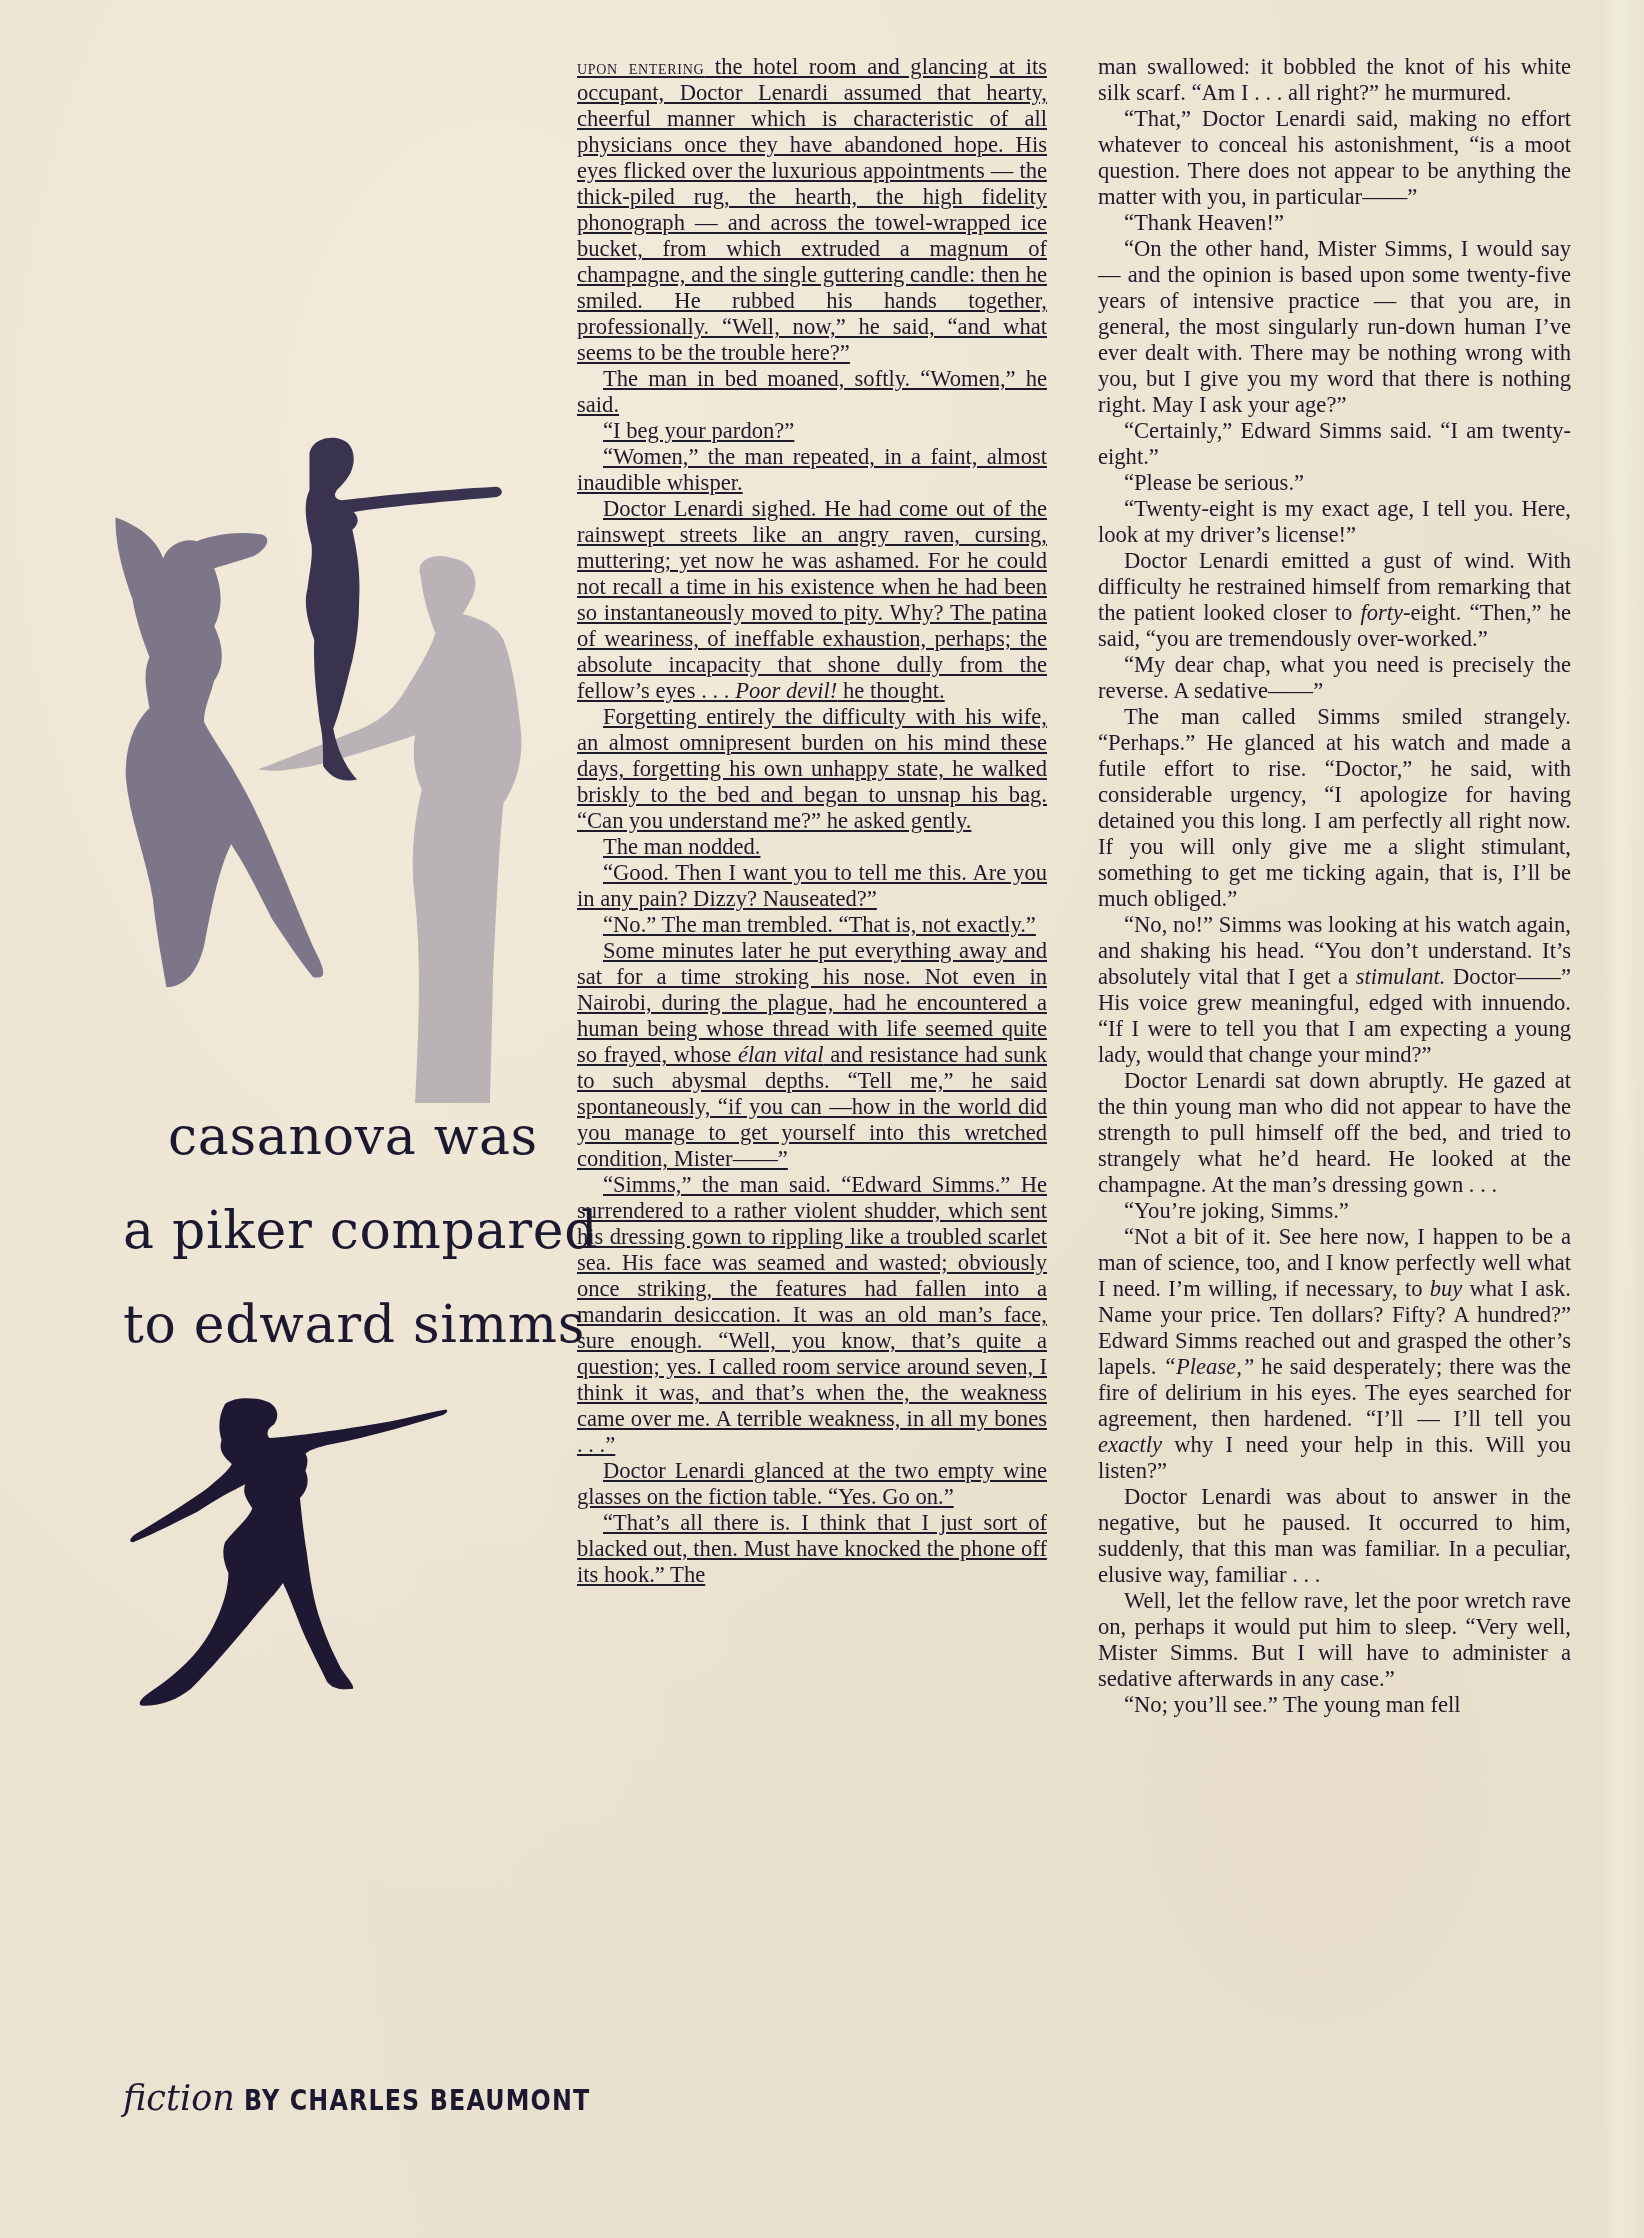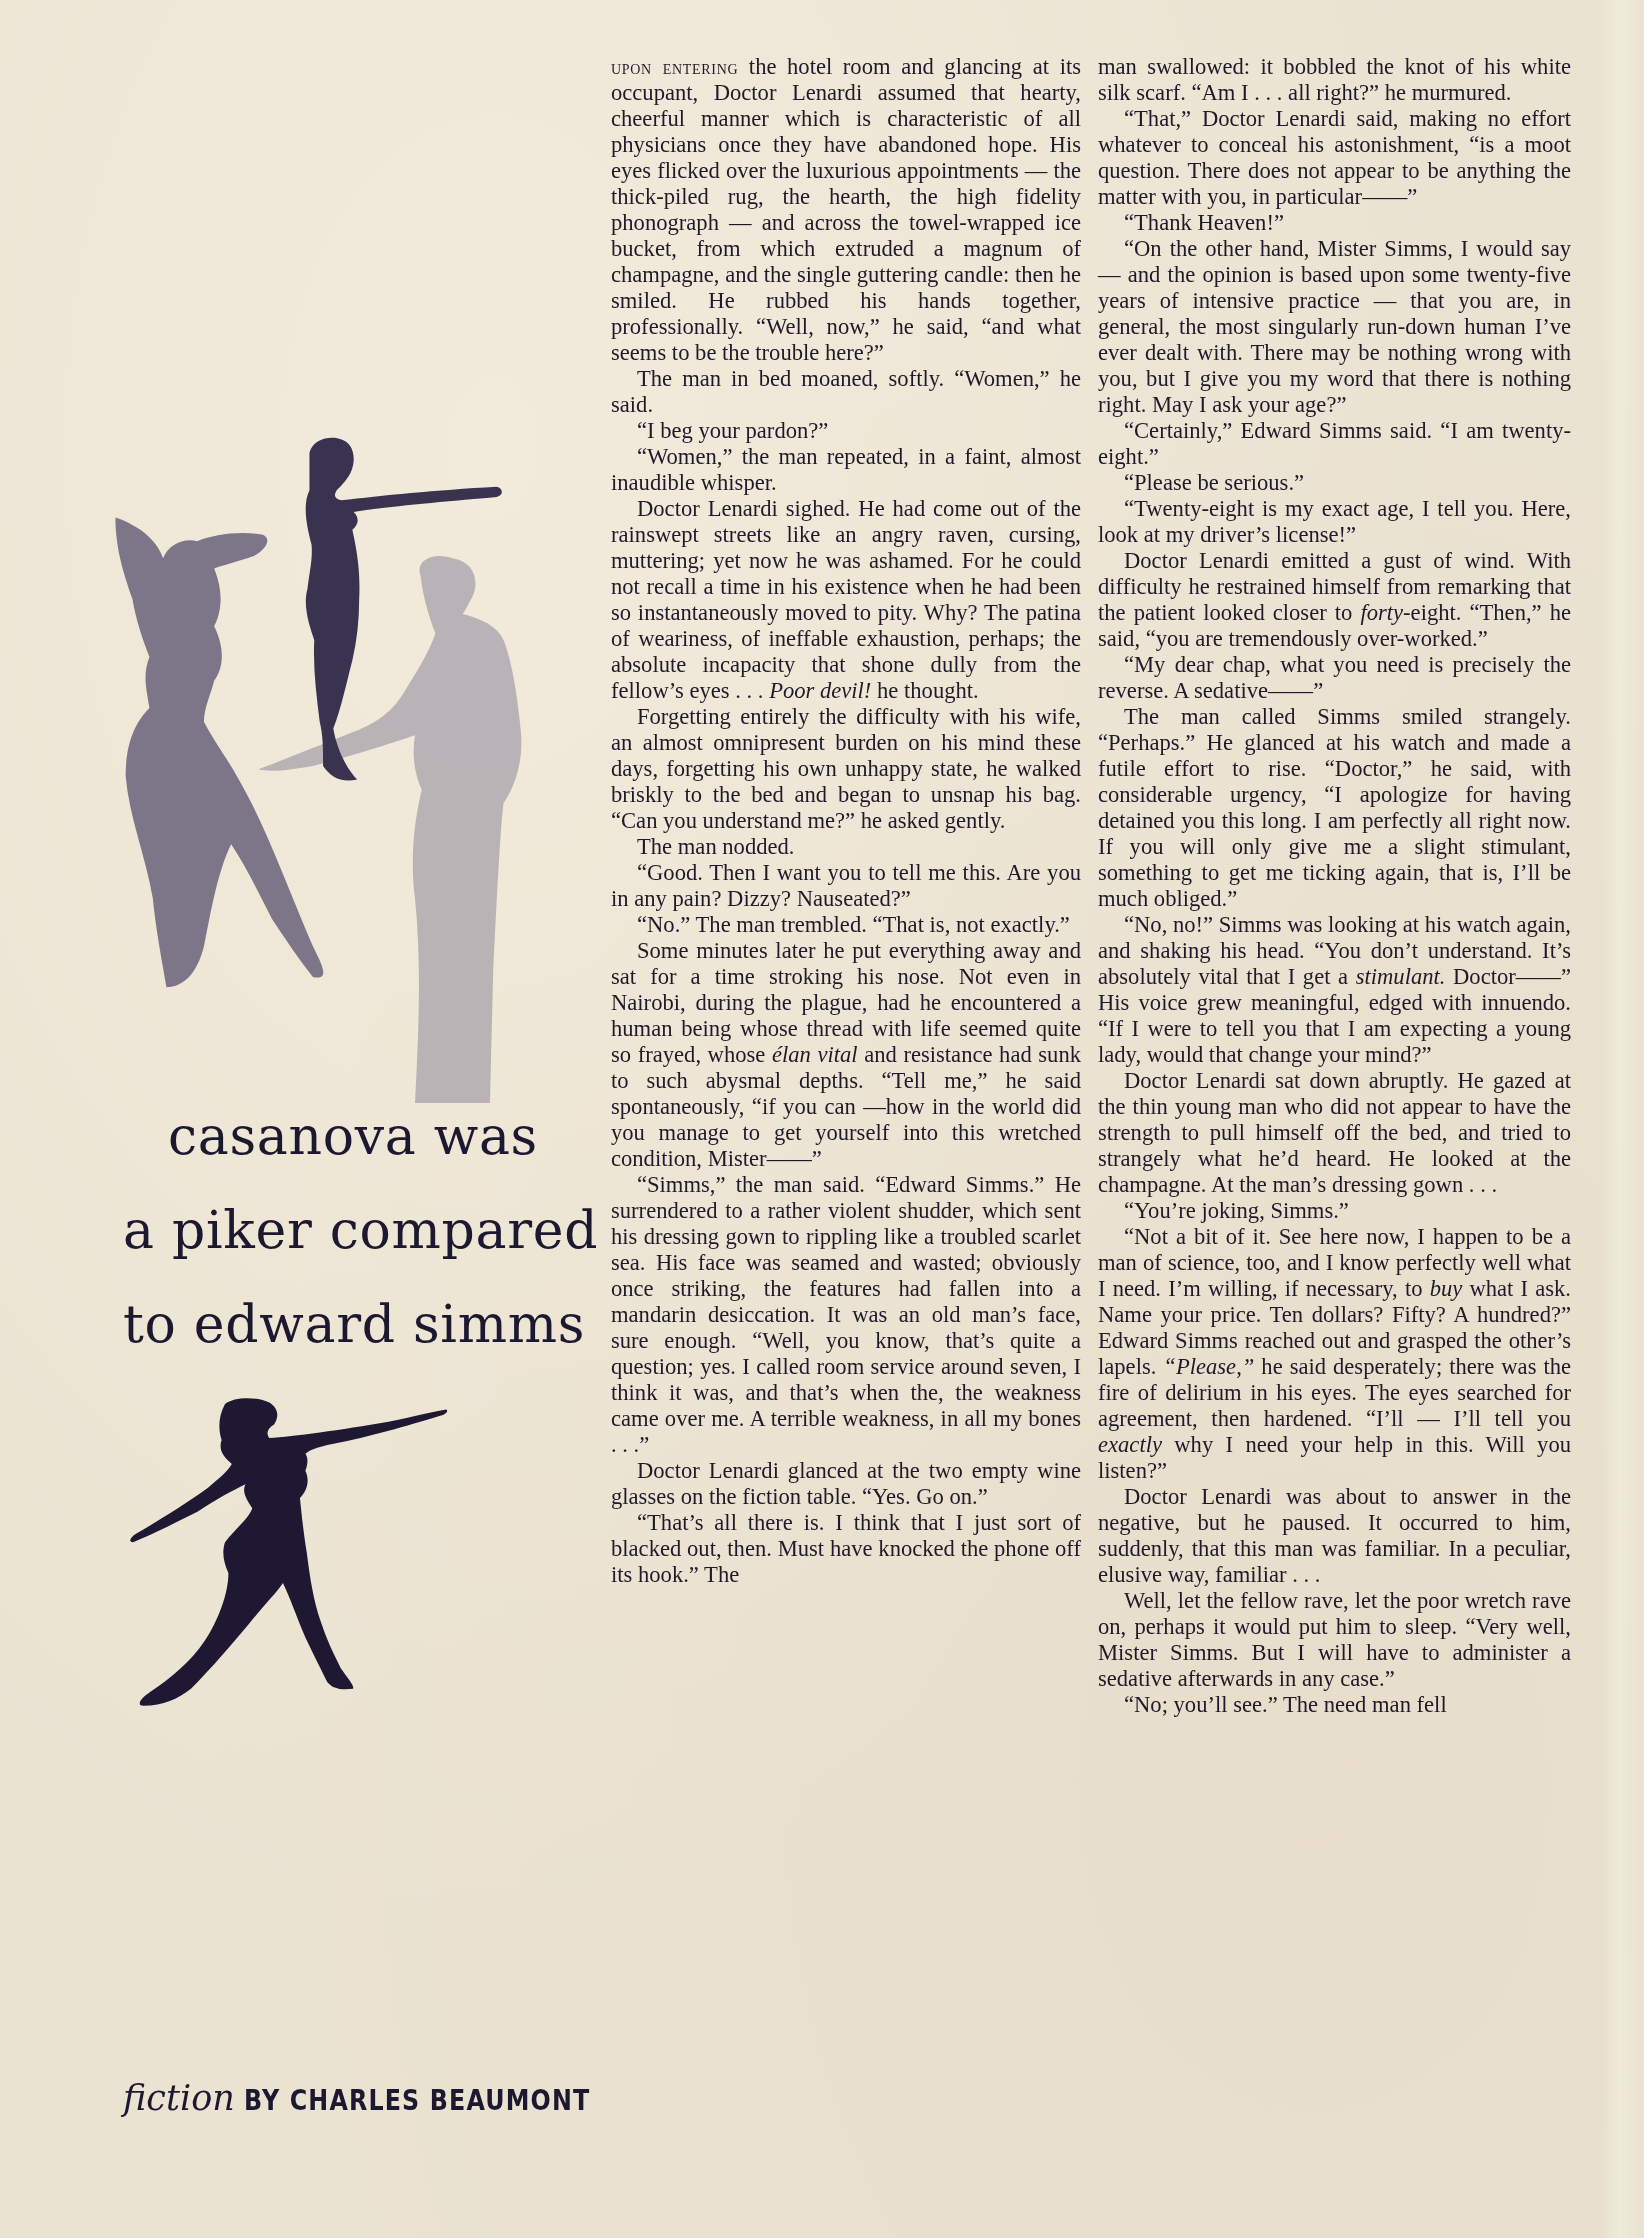--- a/index.html
+++ b/index.html
@@ -25,21 +25,21 @@
   .title .line { display:block; white-space:nowrap; }
 
   .byline { position:absolute; left:123px; top:2078px; white-space:nowrap; }
   .byline .fiction { font-family:"DejaVu Serif",serif; font-style:italic; font-size:35px; color:#1c1830; }
   .byline .by { font-family:"DejaVu Sans","Liberation Sans",sans-serif; font-weight:bold;
     font-size:29px; letter-spacing:1.4px; color:#1c1830; margin-left:6.8px;
     transform:scaleX(0.82); transform-origin:left center; display:inline-block; }
 
   
   .col { position:absolute; top:54px; font-size:22.6px; line-height:26px; text-align:justify; }
-  .col1 { left:611px; width:470px; }
+  .col1 { left:577px; width:470px;text-decoration:underline; }
   .col2 { left:1098px; width:473px; }
   .col p { margin:0; text-indent:26px; }
   .col p.first { text-indent:0; }
   .col p.nopad { text-indent:0; }
   .smallcaps { font-variant:small-caps; letter-spacing:0.7px; font-size:20.4px; }
   .it { font-style:italic; }
 </style>
 </head>
 <body>
 
@@ -125,15 +125,15 @@
   <p>“Twenty-eight is my exact age, I tell you. Here, look at my driver’s license!”</p>
   <p><span>Doctor Lenardi emitted a gust of wind. With difficulty he restrained himself from remarking that the patient looked closer to </span><span class="it">forty</span><span>-eight. “Then,” he said, “you are tremendously over-worked.”</span></p>
   <p>“My dear chap, what you need is precisely the reverse. A sedative——”</p>
   <p>The man called Simms smiled strangely. “Perhaps.” He glanced at his watch and made a futile effort to rise. “Doctor,” he said, with considerable urgency, “I apologize for having detained you this long. I am perfectly all right now. If you will only give me a slight stimulant, something to get me ticking again, that is, I’ll be much obliged.”</p>
   <p><span>“No, no!” Simms was looking at his watch again, and shaking his head. “You don’t understand. It’s absolutely vital that I get a </span><span class="it">stimulant.</span><span> Doctor——” His voice grew meaningful, edged with innuendo. “If I were to tell you that I am expecting a young lady, would that change your mind?”</span></p>
   <p>Doctor Lenardi sat down abruptly. He gazed at the thin young man who did not appear to have the strength to pull himself off the bed, and tried to strangely what he’d heard. He looked at the champagne. At the man’s dressing gown . . .</p>
   <p>“You’re joking, Simms.”</p>
   <p><span>“Not a bit of it. See here now, I happen to be a man of science, too, and I know perfectly well what I need. I’m willing, if necessary, to </span><span class="it">buy</span><span> what I ask. Name your price. Ten dollars? Fifty? A hundred?” Edward Simms reached out and grasped the other’s lapels. </span><span class="it">“Please,”</span><span> he said desperately; there was the fire of delirium in his eyes. The eyes searched for agreement, then hardened. “I’ll — I’ll tell you </span><span class="it">exactly</span><span> why I need your help in this. Will you listen?”</span></p>
   <p>Doctor Lenardi was about to answer in the negative, but he paused. It occurred to him, suddenly, that this man was familiar. In a peculiar, elusive way, familiar . . .</p>
   <p>Well, let the fellow rave, let the poor wretch rave on, perhaps it would put him to sleep. “Very well, Mister Simms. But I will have to administer a sedative afterwards in any case.”</p>
-  <p>“No; you’ll see.” The need man fell</p>
+  <p>“No; you’ll see.” The young man fell</p>
 </div>
 
 
 </body></html>

